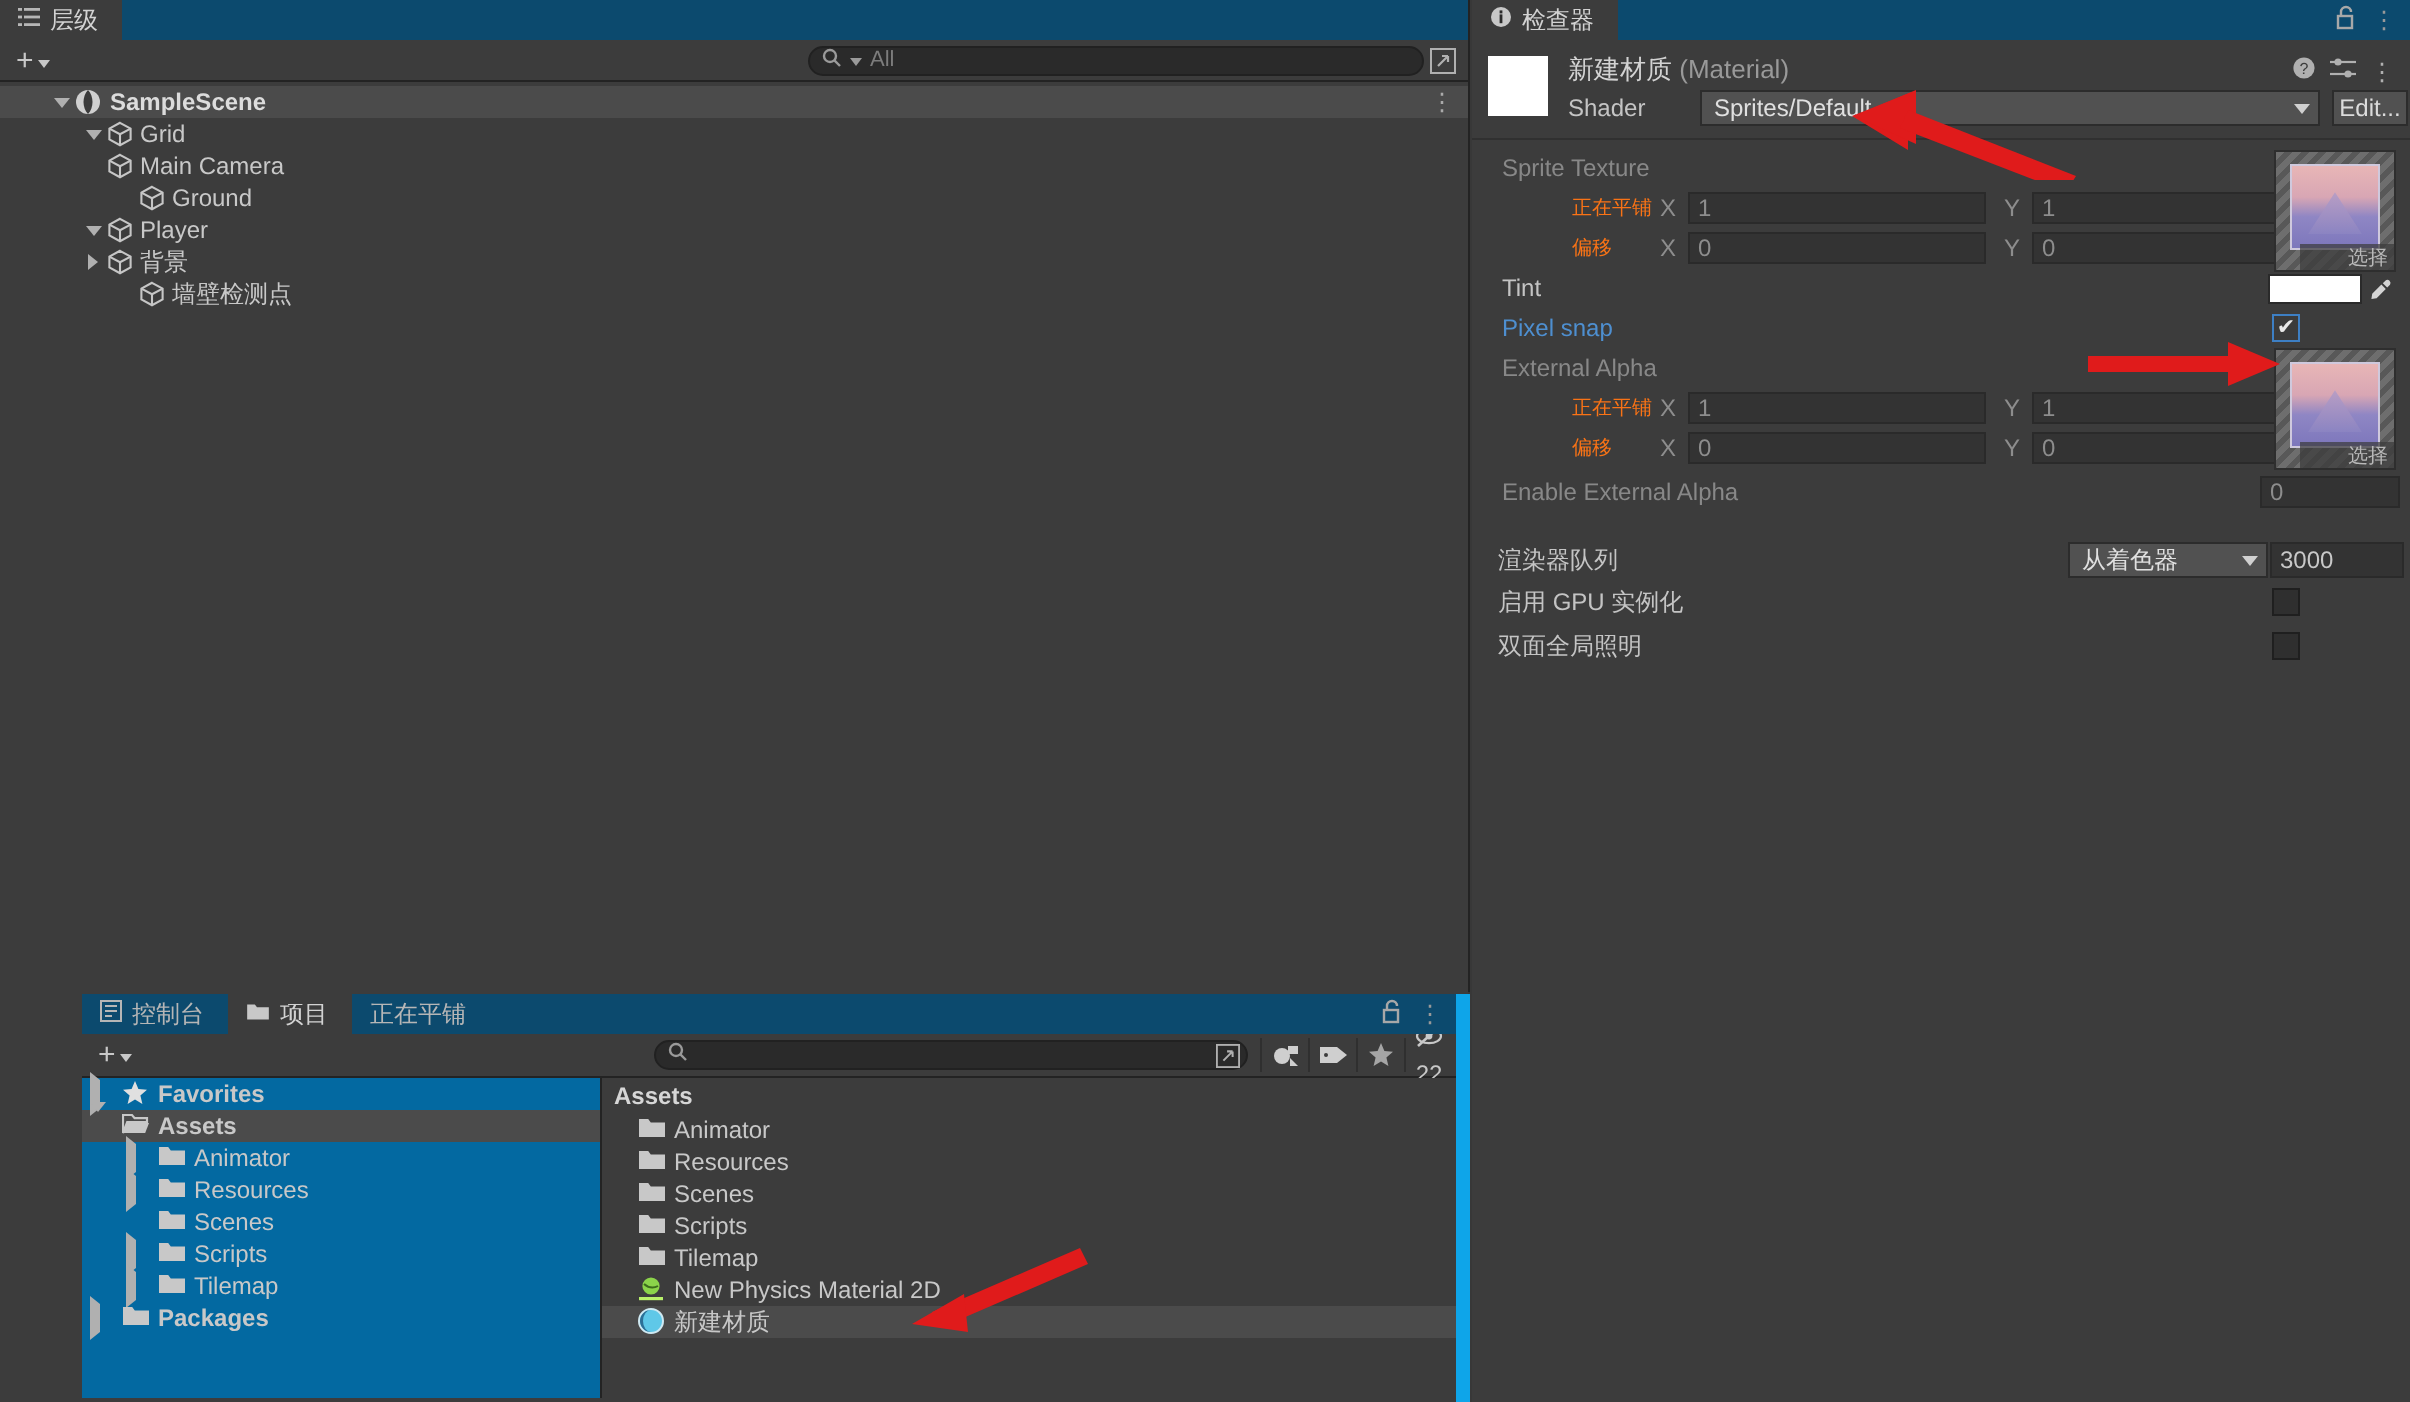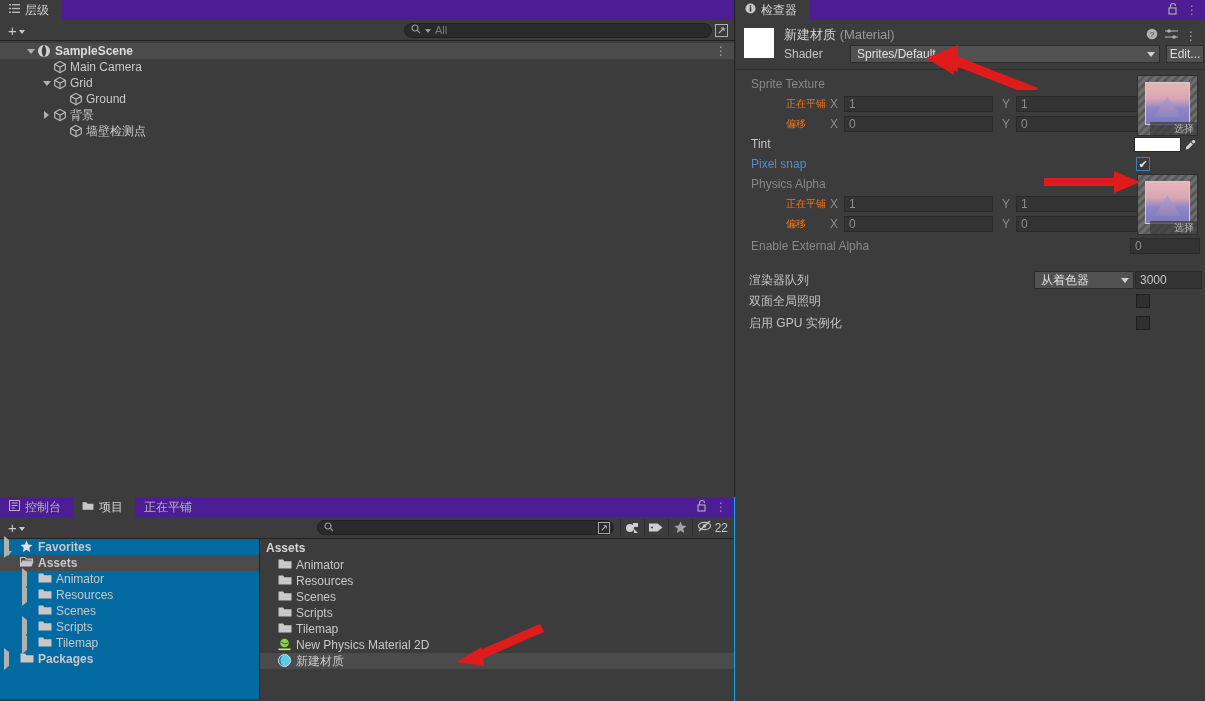--- a/index.html
+++ b/index.html
@@ -8,21 +8,21 @@
     background: #383838;
     font-family: "Liberation Sans", "DejaVu Sans", sans-serif;
     font-size: 12px;
     color: #c4c4c4;
     overflow: hidden;
   }
   #root { position: relative; width: 1205px; height: 701px; }
 
   
   .tabbar {
-    height: 20px; background: #4c1d95;
+    height: 20px; background: #0c4a6e;
     display: flex; align-items: stretch; position: relative;
   }
   .tab {
     display: flex; align-items: center; gap: 5px;
     padding: 0 12px 0 9px; height: 20px;
     font-size: 12px; color: #b6b6b6; white-space: nowrap;
   }
   .tab.active { background: #3c3c3c; color: #d2d2d2; }
   .tab.plain { background: transparent; }
   .tabbar .spacer { flex: 1; }
@@ -151,21 +151,21 @@
   }
   .checkbox.on {
     background: #3b3b3b; border: 1px solid #3d7fc4;
     display: flex; align-items: center; justify-content: center;
     color: #e8e8e8; font-size: 11px; line-height: 1;
   }
 
   
   #project {
     position: absolute; left: 0; top: 497px; width: 735px; height: 204px;
-    background: #3c3c3c; border-right: 1px solid #0ea5e9;
+    background: #3c3c3c; border-right: 7px solid #0ea5e9; padding-left: 41px;
   }
   #proj-tabbar { position: relative; }
   .proj-toolbar {
     height: 22px; background: #3c3c3c; display: flex; align-items: center;
     border-bottom: 1px solid #232323;
   }
   .filter-ico {
     width: 24px; height: 17px; display: flex; align-items: center;
     justify-content: center; color: #c0c0c0; border-left: 1px solid #2f2f2f;
   }
@@ -237,46 +237,57 @@
             </span>
             <span class="scene-ico"><svg width="14" height="14" viewBox="0 0 14 14">
                 <circle cx="7" cy="7" r="6" fill="#d0d0d0"></circle>
                 <path d="M7 1 C4 4 4 10 7 13 C10 10 10 4 7 1" fill="#3c3c3c"></path>
                 <circle cx="7" cy="7" r="1.6" fill="#3c3c3c"></circle>
               </svg></span>
             <span>SampleScene</span>
           </div>
           <div class="hrow">
             <span style="width: 40px; flex: 0 0 40px;"></span>
+            <span class="foldarrow">
+              <span class="arr-dn"></span>
+            </span>
+            <span class="cube-ico"><svg width="14" height="14" viewBox="0 0 14 14">
+                <path d="M7 1.4 L12.3 4.3 V9.7 L7 12.6 L1.7 9.7 V4.3 Z" fill="none" stroke="#c6c6c6" stroke-width="1.05"></path>
+                <path d="M1.7 4.3 L7 7.1 L12.3 4.3 M7 7.1 V12.6" fill="none" stroke="#c6c6c6" stroke-width="1.05"></path>
+              </svg></span>
+            <span>Grid</span>
+          </div>
+          <div class="hrow">
+            <span style="width: 40px; flex: 0 0 40px;"></span>
             <span class="foldarrow"></span>
             <span class="cube-ico"><svg width="14" height="14" viewBox="0 0 14 14">
                 <path d="M7 1.4 L12.3 4.3 V9.7 L7 12.6 L1.7 9.7 V4.3 Z" fill="none" stroke="#c6c6c6" stroke-width="1.05"></path>
                 <path d="M1.7 4.3 L7 7.1 L12.3 4.3 M7 7.1 V12.6" fill="none" stroke="#c6c6c6" stroke-width="1.05"></path>
               </svg></span>
             <span>Main Camera</span>
+          </div>
+          <div class="hrow">
+            <span style="width: 56px; flex: 0 0 56px;"></span>
+            <span class="foldarrow"></span>
+            <span class="cube-ico"><svg width="14" height="14" viewBox="0 0 14 14">
+                <path d="M7 1.4 L12.3 4.3 V9.7 L7 12.6 L1.7 9.7 V4.3 Z" fill="none" stroke="#c6c6c6" stroke-width="1.05"></path>
+                <path d="M1.7 4.3 L7 7.1 L12.3 4.3 M7 7.1 V12.6" fill="none" stroke="#c6c6c6" stroke-width="1.05"></path>
+              </svg></span>
+            <span>Ground</span>
           </div>
           <div class="hrow">
             <span style="width: 40px; flex: 0 0 40px;"></span>
             <span class="foldarrow">
               <span class="arr-dn"></span>
             </span>
             <span class="cube-ico"><svg width="14" height="14" viewBox="0 0 14 14">
                 <path d="M7 1.4 L12.3 4.3 V9.7 L7 12.6 L1.7 9.7 V4.3 Z" fill="none" stroke="#c6c6c6" stroke-width="1.05"></path>
                 <path d="M1.7 4.3 L7 7.1 L12.3 4.3 M7 7.1 V12.6" fill="none" stroke="#c6c6c6" stroke-width="1.05"></path>
               </svg></span>
-            <span>Grid</span>
-          </div>
-          <div class="hrow">
-            <span style="width: 56px; flex: 0 0 56px;"></span>
-            <span class="foldarrow"></span>
-            <span class="cube-ico"><svg width="14" height="14" viewBox="0 0 14 14">
-                <path d="M7 1.4 L12.3 4.3 V9.7 L7 12.6 L1.7 9.7 V4.3 Z" fill="none" stroke="#c6c6c6" stroke-width="1.05"></path>
-                <path d="M1.7 4.3 L7 7.1 L12.3 4.3 M7 7.1 V12.6" fill="none" stroke="#c6c6c6" stroke-width="1.05"></path>
-              </svg></span>
-            <span>Ground</span>
+            <span>Player</span>
           </div>
           <div class="hrow">
             <span style="width: 40px; flex: 0 0 40px;"></span>
             <span class="foldarrow">
               <span class="arr-rt"></span>
             </span>
             <span class="cube-ico"><svg width="14" height="14" viewBox="0 0 14 14">
                 <path d="M7 1.4 L12.3 4.3 V9.7 L7 12.6 L1.7 9.7 V4.3 Z" fill="none" stroke="#c6c6c6" stroke-width="1.05"></path>
                 <path d="M1.7 4.3 L7 7.1 L12.3 4.3 M7 7.1 V12.6" fill="none" stroke="#c6c6c6" stroke-width="1.05"></path>
               </svg></span>
@@ -408,21 +419,21 @@
         </div>
       </div>
 
       <div class="prop" style="position:relative;">
         <span class="prop-label link">Pixel snap</span>
         <div class="checkbox on" style="position:absolute; right:55px; top:3px;">✔</div>
       </div>
 
       <div style="position:relative;">
         <div class="prop">
-          <span class="prop-label dim">Physics Alpha</span>
+          <span class="prop-label dim">External Alpha</span>
         </div>
         <div class="sub-prop">
           <span class="sub-label">正在平铺</span>
           <span class="axis">X</span>
           <div class="numfield" style="width:149px;">
             <span>1</span>
           </div>
           <span class="axis" style="margin-left:9px;">Y</span>
           <div class="numfield" style="width:139px;">
             <span>1</span>
@@ -461,26 +472,26 @@
         <div class="dropdown" style="width:100px; position:absolute; right:71px; top:1px;">
           <span>从着色器</span>
           <span class="dd-caret"></span>
         </div>
         <div class="numfield enabled" style="width:67px; height:18px; position:absolute; right:3px; top:1px;">
           <span>3000</span>
         </div>
       </div>
 
       <div class="prop" style="position:relative; padding-left:13px; height:22px;">
+        <span class="prop-label">启用 GPU 实例化</span>
+        <div class="checkbox" style="position:absolute; right:55px; top:4px;"></div>
+      </div>
+
+      <div class="prop" style="position:relative; padding-left:13px; height:22px;">
         <span class="prop-label">双面全局照明</span>
-        <div class="checkbox" style="position:absolute; right:55px; top:4px;"></div>
-      </div>
-
-      <div class="prop" style="position:relative; padding-left:13px; height:22px;">
-        <span class="prop-label">启用 GPU 实例化</span>
         <div class="checkbox" style="position:absolute; right:55px; top:4px;"></div>
       </div>
 
     </div>
   </div>
 
   <div id="project">
     <div class="tabbar" id="proj-tabbar">
       <div id="proj-tabs" style="display:flex;">
           <div class="tab plain">
@@ -546,21 +557,21 @@
         <svg width="14" height="11" viewBox="0 0 14 11">
             <path d="M0 1.5 L8.5 1.5 L13.5 5.5 L8.5 9.5 L0 9.5 Z" fill="#cfcfcf"></path>
             <circle cx="3" cy="5.5" r="1" fill="#3c3c3c"></circle>
           </svg>
       </div>
       <div class="filter-ico">
         <svg width="13" height="13" viewBox="0 0 13 13">
             <path d="M6.5 0.5 L8.2 4.5 L12.5 4.9 L9.2 7.7 L10.2 12 L6.5 9.7 L2.8 12 L3.8 7.7 L0.5 4.9 L4.8 4.5 Z" fill="#a5a5a5"></path>
           </svg>
       </div>
-      <div class="filter-ico" style="width:auto; padding:0 6px 0 4px; gap:3px; color:#c8c8c8;">
+      <div class="filter-ico" style="width:auto; padding:0 6px 0 4px; gap:3px; color:#c8c8c8;flex-direction:column;">
         <span>
           <svg width="15" height="12" viewBox="0 0 15 12">
               <ellipse cx="7.5" cy="6" rx="6" ry="3.6" stroke="#c8c8c8" stroke-width="1.1" fill="none"></ellipse>
               <circle cx="7.5" cy="6" r="1.7" fill="#c8c8c8"></circle>
               <line x1="2" y1="11" x2="13" y2="1" stroke="#c8c8c8" stroke-width="1.3"></line>
             </svg>
         </span>
         <span style="font-size:12px;">22</span>
       </div>
     </div>

